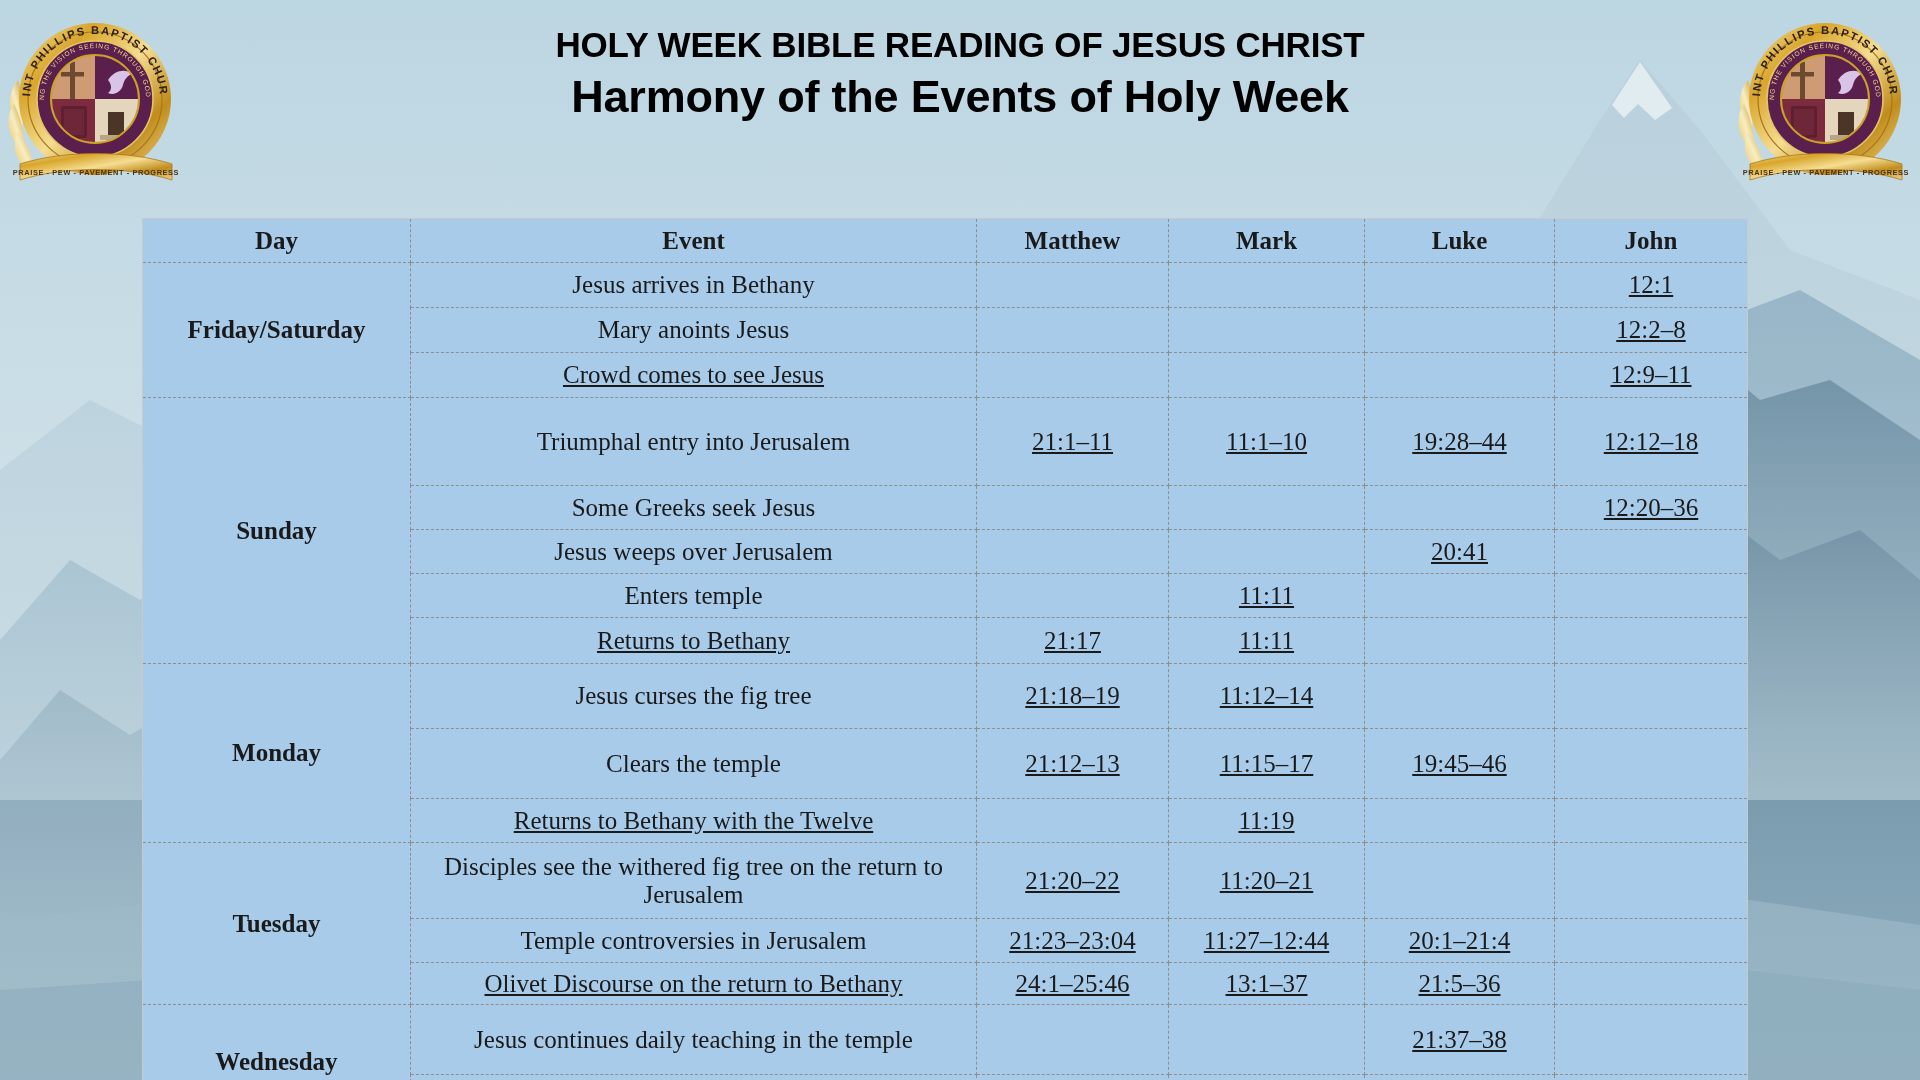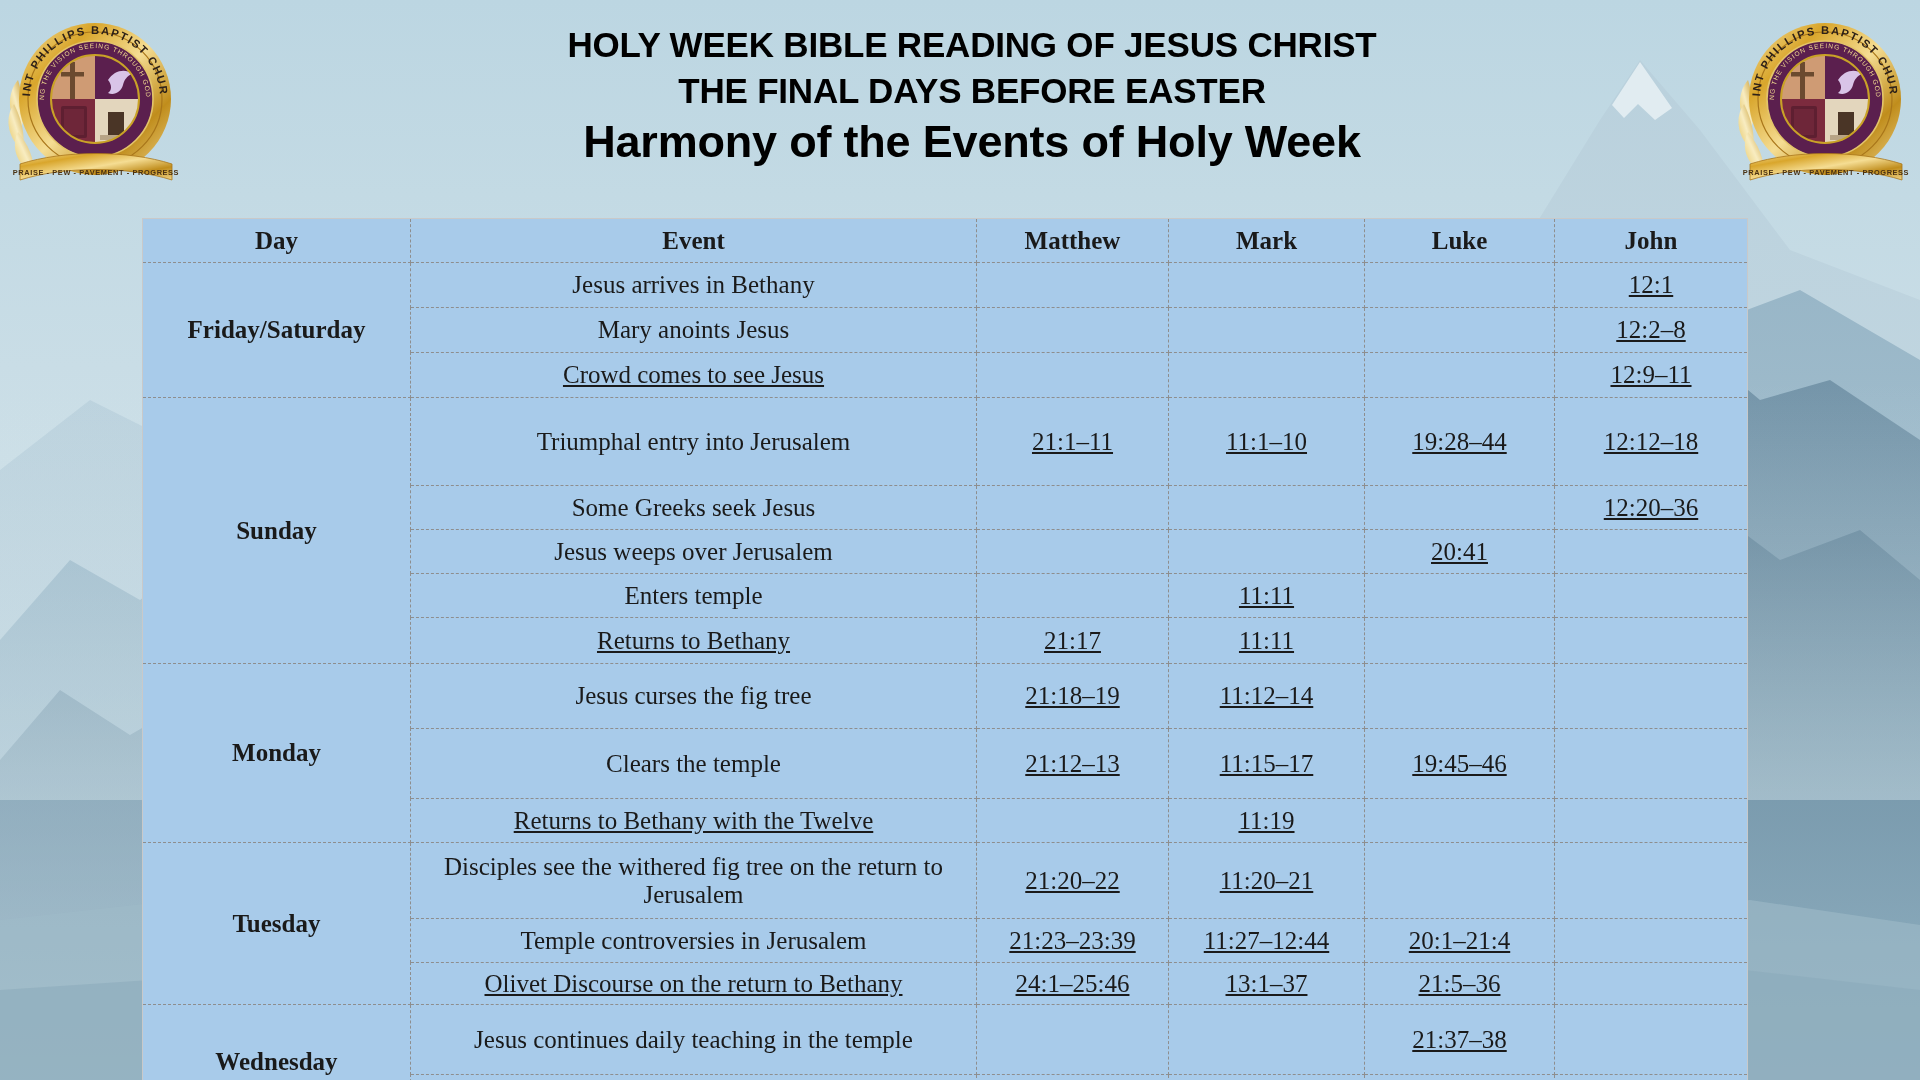--- a/index.html
+++ b/index.html
@@ -40,21 +40,21 @@
     bottom: 0;
     left: 0;
     width: 100%;
     height: 100%;
   }
 
   
   #title-block {
     position: absolute;
     top: 22px;
-    left: 312px;
+    left: 300px;
     width: 1320px;
     z-index: 5;
     text-align: center;
     font-family: "Liberation Sans", sans-serif;
   }
   .t-line {
     color: #000000;
     font-weight: bold;
     line-height: 1.30;
     letter-spacing: -0.2px;
@@ -276,21 +276,20 @@
     <text font-family="Liberation Sans, sans-serif" font-size="6.6" fill="#f1d98f" letter-spacing="1">
       <textPath href="#arcTopR2" startOffset="50%" text-anchor="middle">CATCHING THE VISION  SEEING THROUGH GOD'S EYES</textPath>
     </text>
     <path d="M16,156 C60,142 124,142 168,156 L168,172 C124,158 60,158 16,172 Z" fill="url(#goldg)" stroke="#a9761a" stroke-width="0.8"></path>
     <text x="92" y="167" text-anchor="middle" font-family="Liberation Sans, sans-serif" font-size="7.4" font-weight="bold" fill="#4a3112" letter-spacing="0.6">PRAISE - PEW - PAVEMENT - PROGRESS</text>
   </svg>
 </div>
 
 <div id="title-block">
   <div class="t-line t1">HOLY WEEK BIBLE READING OF JESUS CHRIST</div>
-  <div class="t-line t2">THE FINAL DAYS BEFORE EASTER</div>
   <div class="t-line t3">Harmony of the Events of Holy Week</div>
 </div>
 
 <div id="table-wrap">
   <table class="harmony">
     <colgroup>
       <col class="c-day">
         <col class="c-event">
         <col class="c-matt">
       <col class="c-mark">
@@ -391,21 +390,21 @@
         <tr style="height: 76px;">
           <td class="day" rowspan="3">Tuesday</td>
           <td class="ev">Disciples see the withered fig tree on the return to Jerusalem</td>
           <td class="ref"><u>21:20–22</u></td>
           <td class="ref"><u>11:20–21</u></td>
           <td class="ref"></td>
           <td class="ref"></td>
         </tr>
         <tr style="height: 44px;">
           <td class="ev">Temple controversies in Jerusalem</td>
-          <td class="ref"><u>21:23–23:39</u></td>
+          <td class="ref"><u>21:23–23:04</u></td>
           <td class="ref"><u>11:27–12:44</u></td>
           <td class="ref"><u>20:1–21:4</u></td>
           <td class="ref"></td>
         </tr>
         <tr style="height: 42px;">
           <td class="ev"><u>Olivet Discourse on the return to Bethany</u></td>
           <td class="ref"><u>24:1–25:46</u></td>
           <td class="ref"><u>13:1–37</u></td>
           <td class="ref"><u>21:5–36</u></td>
           <td class="ref"></td>

